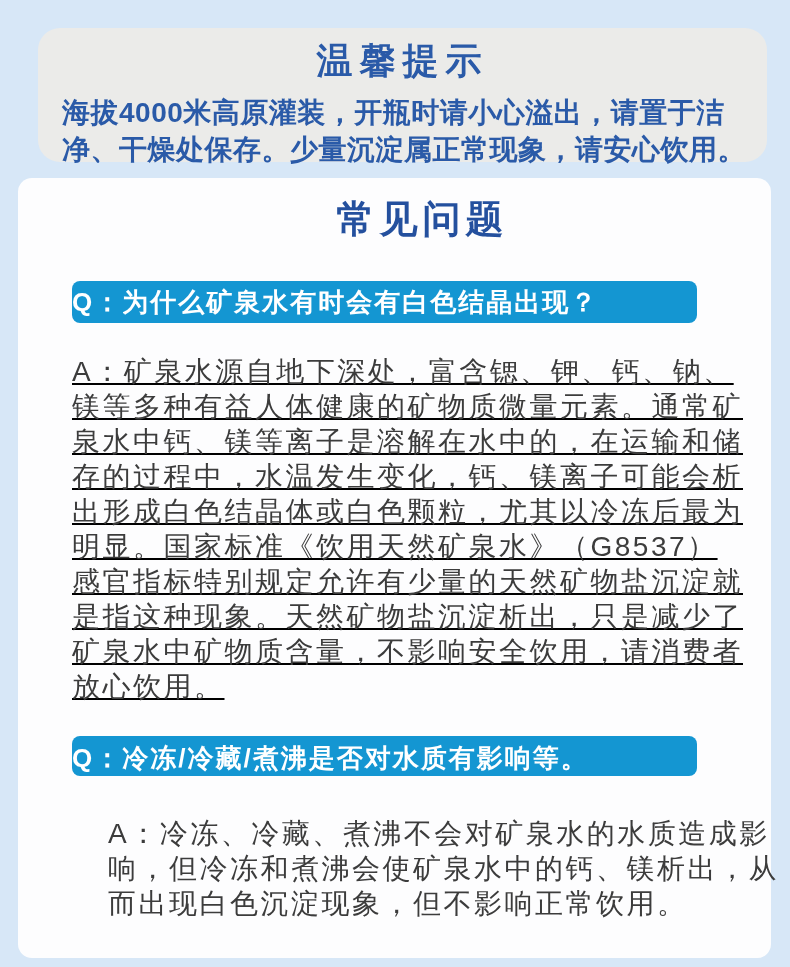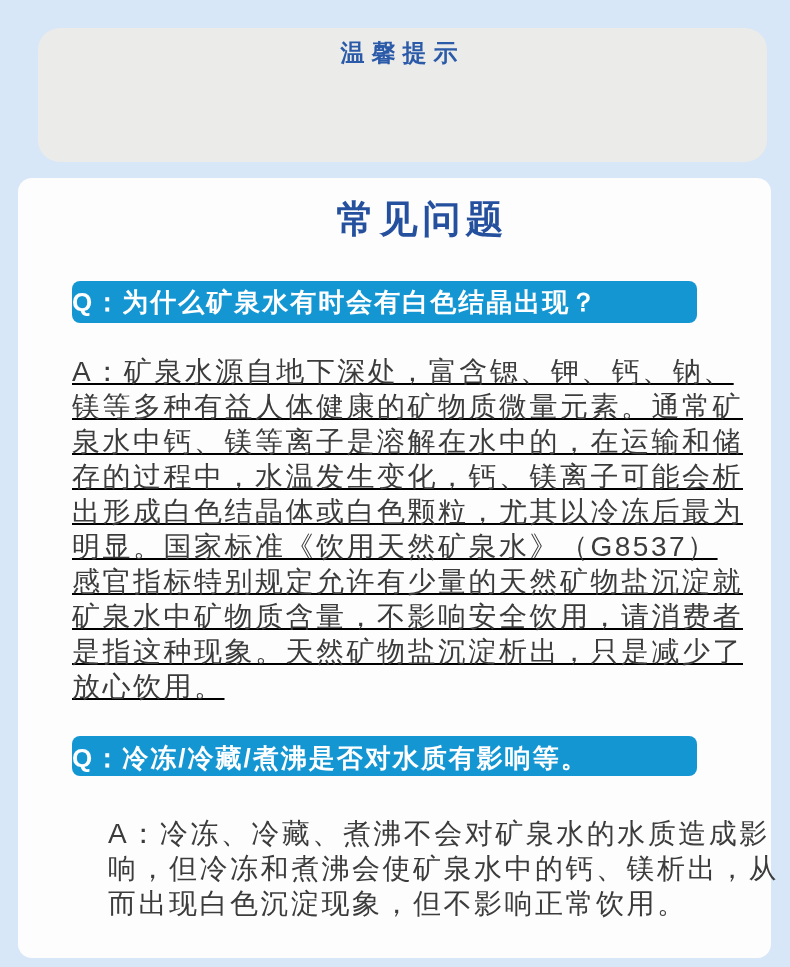--- a/index.html
+++ b/index.html
@@ -8,21 +8,21 @@
     background:#D7E7F7;
     font-family:"Liberation Sans","DejaVu Sans",sans-serif;
   }
   
   .tips-card{
     position:absolute;left:38px;top:28px;width:729px;height:134px;
     background:#EBEBE9;border-radius:22px;
   }
   .tips-title{
     margin-top:9px;text-align:center;
-    font-size:24px;font-weight:bold;letter-spacing:7px;color:#2A5AA8;
+    font-size:36px;font-weight:bold;letter-spacing:7px;color:#2A5AA8;
   }
   .tips-body{margin-top:8px;padding-left:24px;}
   .tips-line{
     white-space:nowrap;font-size:28px;font-weight:bold;color:#2A5AA8;
     line-height:37px;letter-spacing:0.5px;
   }
   
   .faq-card{
     position:absolute;left:18px;top:178px;width:753px;height:780px;
     background:#FDFDFE;border-radius:14px;
@@ -45,37 +45,41 @@
   .a-line{
     white-space:nowrap;font-size:28px;color:#3C3C3C;
     line-height:35px;letter-spacing:2.5px;
   }
 </style>
 </head>
 <body>
 
 <div class="tips-card">
   <div class="tips-title">温馨提示</div>
+  <div class="tips-body">
+    <div class="tips-line">海拔4000米高原灌装，开瓶时请小心溢出，请置于洁</div>
+    <div class="tips-line">净、干燥处保存。少量沉淀属正常现象，请安心饮用。</div>
+  </div>
 </div>
 
 <div class="faq-card">
   <div class="faq-title">常见问题</div>
 
   <div class="q-bar q1">Q：为什么矿泉水有时会有白色结晶出现？</div>
 
   <div class="a-text a1">
     <div class="a-line">A：矿泉水源自地下深处，富含锶、钾、钙、钠、</div>
     <div class="a-line">镁等多种有益人体健康的矿物质微量元素。通常矿</div>
     <div class="a-line">泉水中钙、镁等离子是溶解在水中的，在运输和储</div>
     <div class="a-line">存的过程中，水温发生变化，钙、镁离子可能会析</div>
     <div class="a-line">出形成白色结晶体或白色颗粒，尤其以冷冻后最为</div>
     <div class="a-line">明显。国家标准《饮用天然矿泉水》（G8537）</div>
     <div class="a-line">感官指标特别规定允许有少量的天然矿物盐沉淀就</div>
+    <div class="a-line">是指这种现象。天然矿物盐沉淀析出，只是减少了</div>
     <div class="a-line">矿泉水中矿物质含量，不影响安全饮用，请消费者</div>
-    <div class="a-line">是指这种现象。天然矿物盐沉淀析出，只是减少了</div>
     <div class="a-line">放心饮用。</div>
   </div>
 
   <div class="q-bar q2">Q：冷冻/冷藏/煮沸是否对水质有影响等。</div>
 
   <div class="a-text a2">
     <div class="a-line">A：冷冻、冷藏、煮沸不会对矿泉水的水质造成影</div>
     <div class="a-line">响，但冷冻和煮沸会使矿泉水中的钙、镁析出，从</div>
     <div class="a-line">而出现白色沉淀现象，但不影响正常饮用。</div>
   </div>

